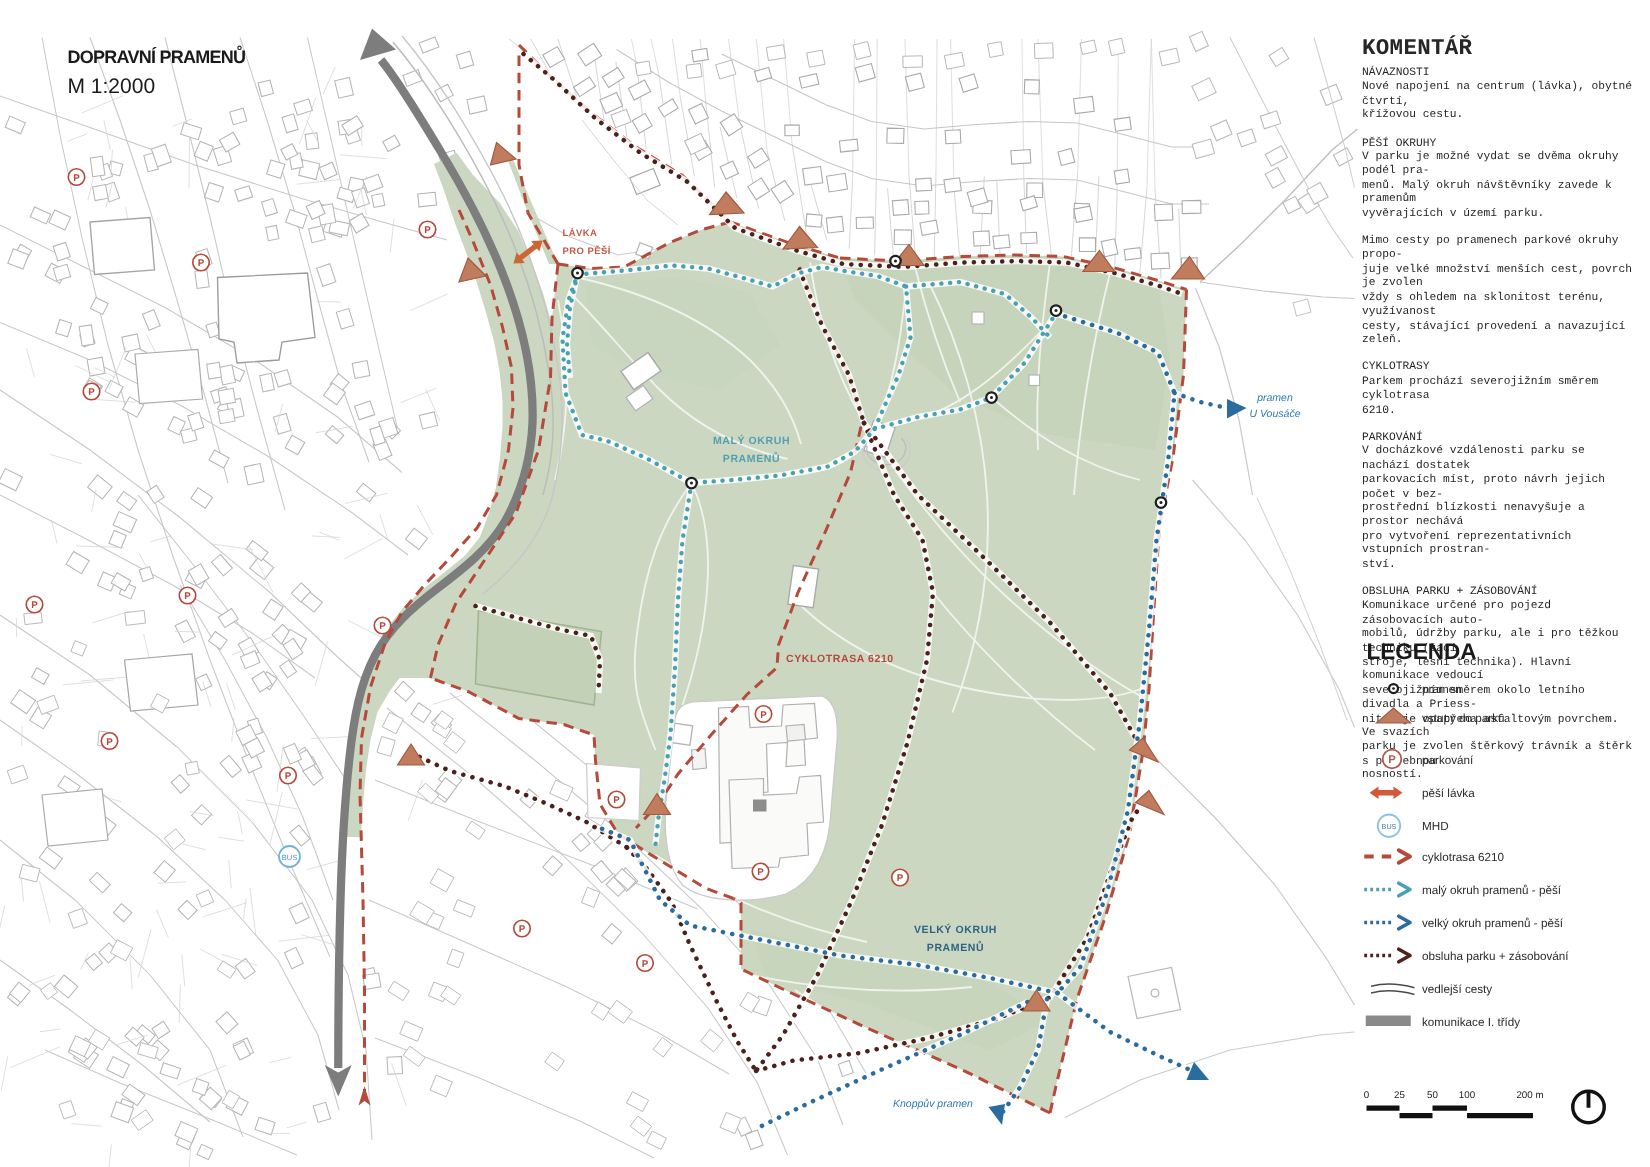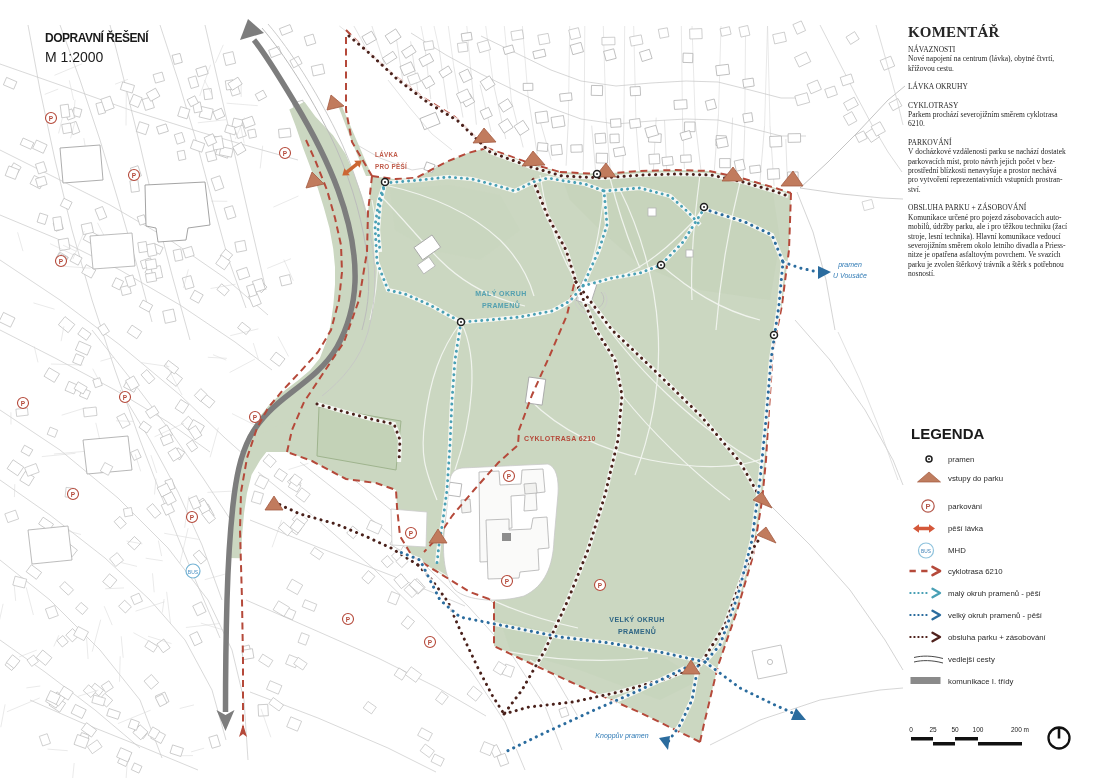--- a/index.html
+++ b/index.html
@@ -782,30 +782,32 @@
 <text x="637" y="634" font-size="7" fill="#2e6584" letter-spacing="0.4" text-anchor="middle">PRAMENŮ</text>
 </g>
 <g font-family="Liberation Sans, sans-serif" font-style="italic" font-size="7" fill="#2f7ab5">
 <text x="850" y="267" text-anchor="middle">pramen</text>
 <text x="850" y="278" text-anchor="middle">U Vousáče</text>
 <text x="622" y="738" text-anchor="middle">Knoppův pramen</text>
 </g>
 </svg>
 
 <div style="position:absolute;left:45px;top:31px;font-family:'Liberation Sans',sans-serif;color:#1a1a1a">
-<div style="font-size:12px;font-weight:bold;letter-spacing:-0.5px">DOPRAVNÍ ŘEŠENÍ</div>
+<div style="font-size:12px;font-weight:bold;letter-spacing:-0.5px">DOPRAVNÍ PRAMENŮ</div>
 <div style="font-size:14px;margin-top:4px">M 1:2000</div>
 </div>
 
-<div style="position:absolute;left:908px;top:24px;width:182px;font-family:Liberation Serif, serif;color:#262626">
+<div style="position:absolute;left:908px;top:24px;width:182px;font-family:Liberation Mono, monospace;color:#262626">
 <div style="font-size:15px;font-weight:bold;letter-spacing:0.2px">KOMENTÁŘ</div>
 <div style="font-size:7.5px;line-height:9.4px;margin-top:4px">
 <div>NÁVAZNOSTI</div>
 <div>Nové napojení na centrum (lávka), obytné čtvrtí,<br>křížovou cestu.</div>
-<div style="margin-top:9px">LÁVKA OKRUHY</div>
+<div style="margin-top:9px">PĚŠÍ OKRUHY</div>
+<div>V parku je možné vydat se dvěma okruhy podél pra-<br>menů. Malý okruh návštěvníky zavede k pramenům<br>vyvěrajících v území parku.</div>
+<div style="margin-top:9px">Mimo cesty po pramenech parkové okruhy propo-<br>juje velké množství menších cest, povrch je zvolen<br>vždy s ohledem na sklonitost terénu, využívanost<br>cesty, stávající provedení a navazující zeleň.</div>
 <div style="margin-top:9px">CYKLOTRASY</div>
 <div>Parkem prochází severojižním směrem cyklotrasa<br>6210.</div>
 <div style="margin-top:9px">PARKOVÁNÍ</div>
 <div>V docházkové vzdálenosti parku se nachází dostatek<br>parkovacích míst, proto návrh jejich počet v bez-<br>prostřední blízkosti nenavyšuje a prostor nechává<br>pro vytvoření reprezentativních vstupních prostran-<br>ství.</div>
 <div style="margin-top:9px">OBSLUHA PARKU + ZÁSOBOVÁNÍ</div>
 <div>Komunikace určené pro pojezd zásobovacích auto-<br>mobilů, údržby parku, ale i pro těžkou techniku (žací<br>stroje, lesní technika). Hlavní komunikace vedoucí<br>severojižním směrem okolo letního divadla a Priess-<br>nitze je opatřena asfaltovým povrchem. Ve svazích<br>parku je zvolen štěrkový trávník a štěrk s potřebnou<br>nosností.</div>
 </div>
 </div>
 
 <svg width="200" height="360" viewBox="0 0 200 360" style="position:absolute;left:898px;top:418px">

